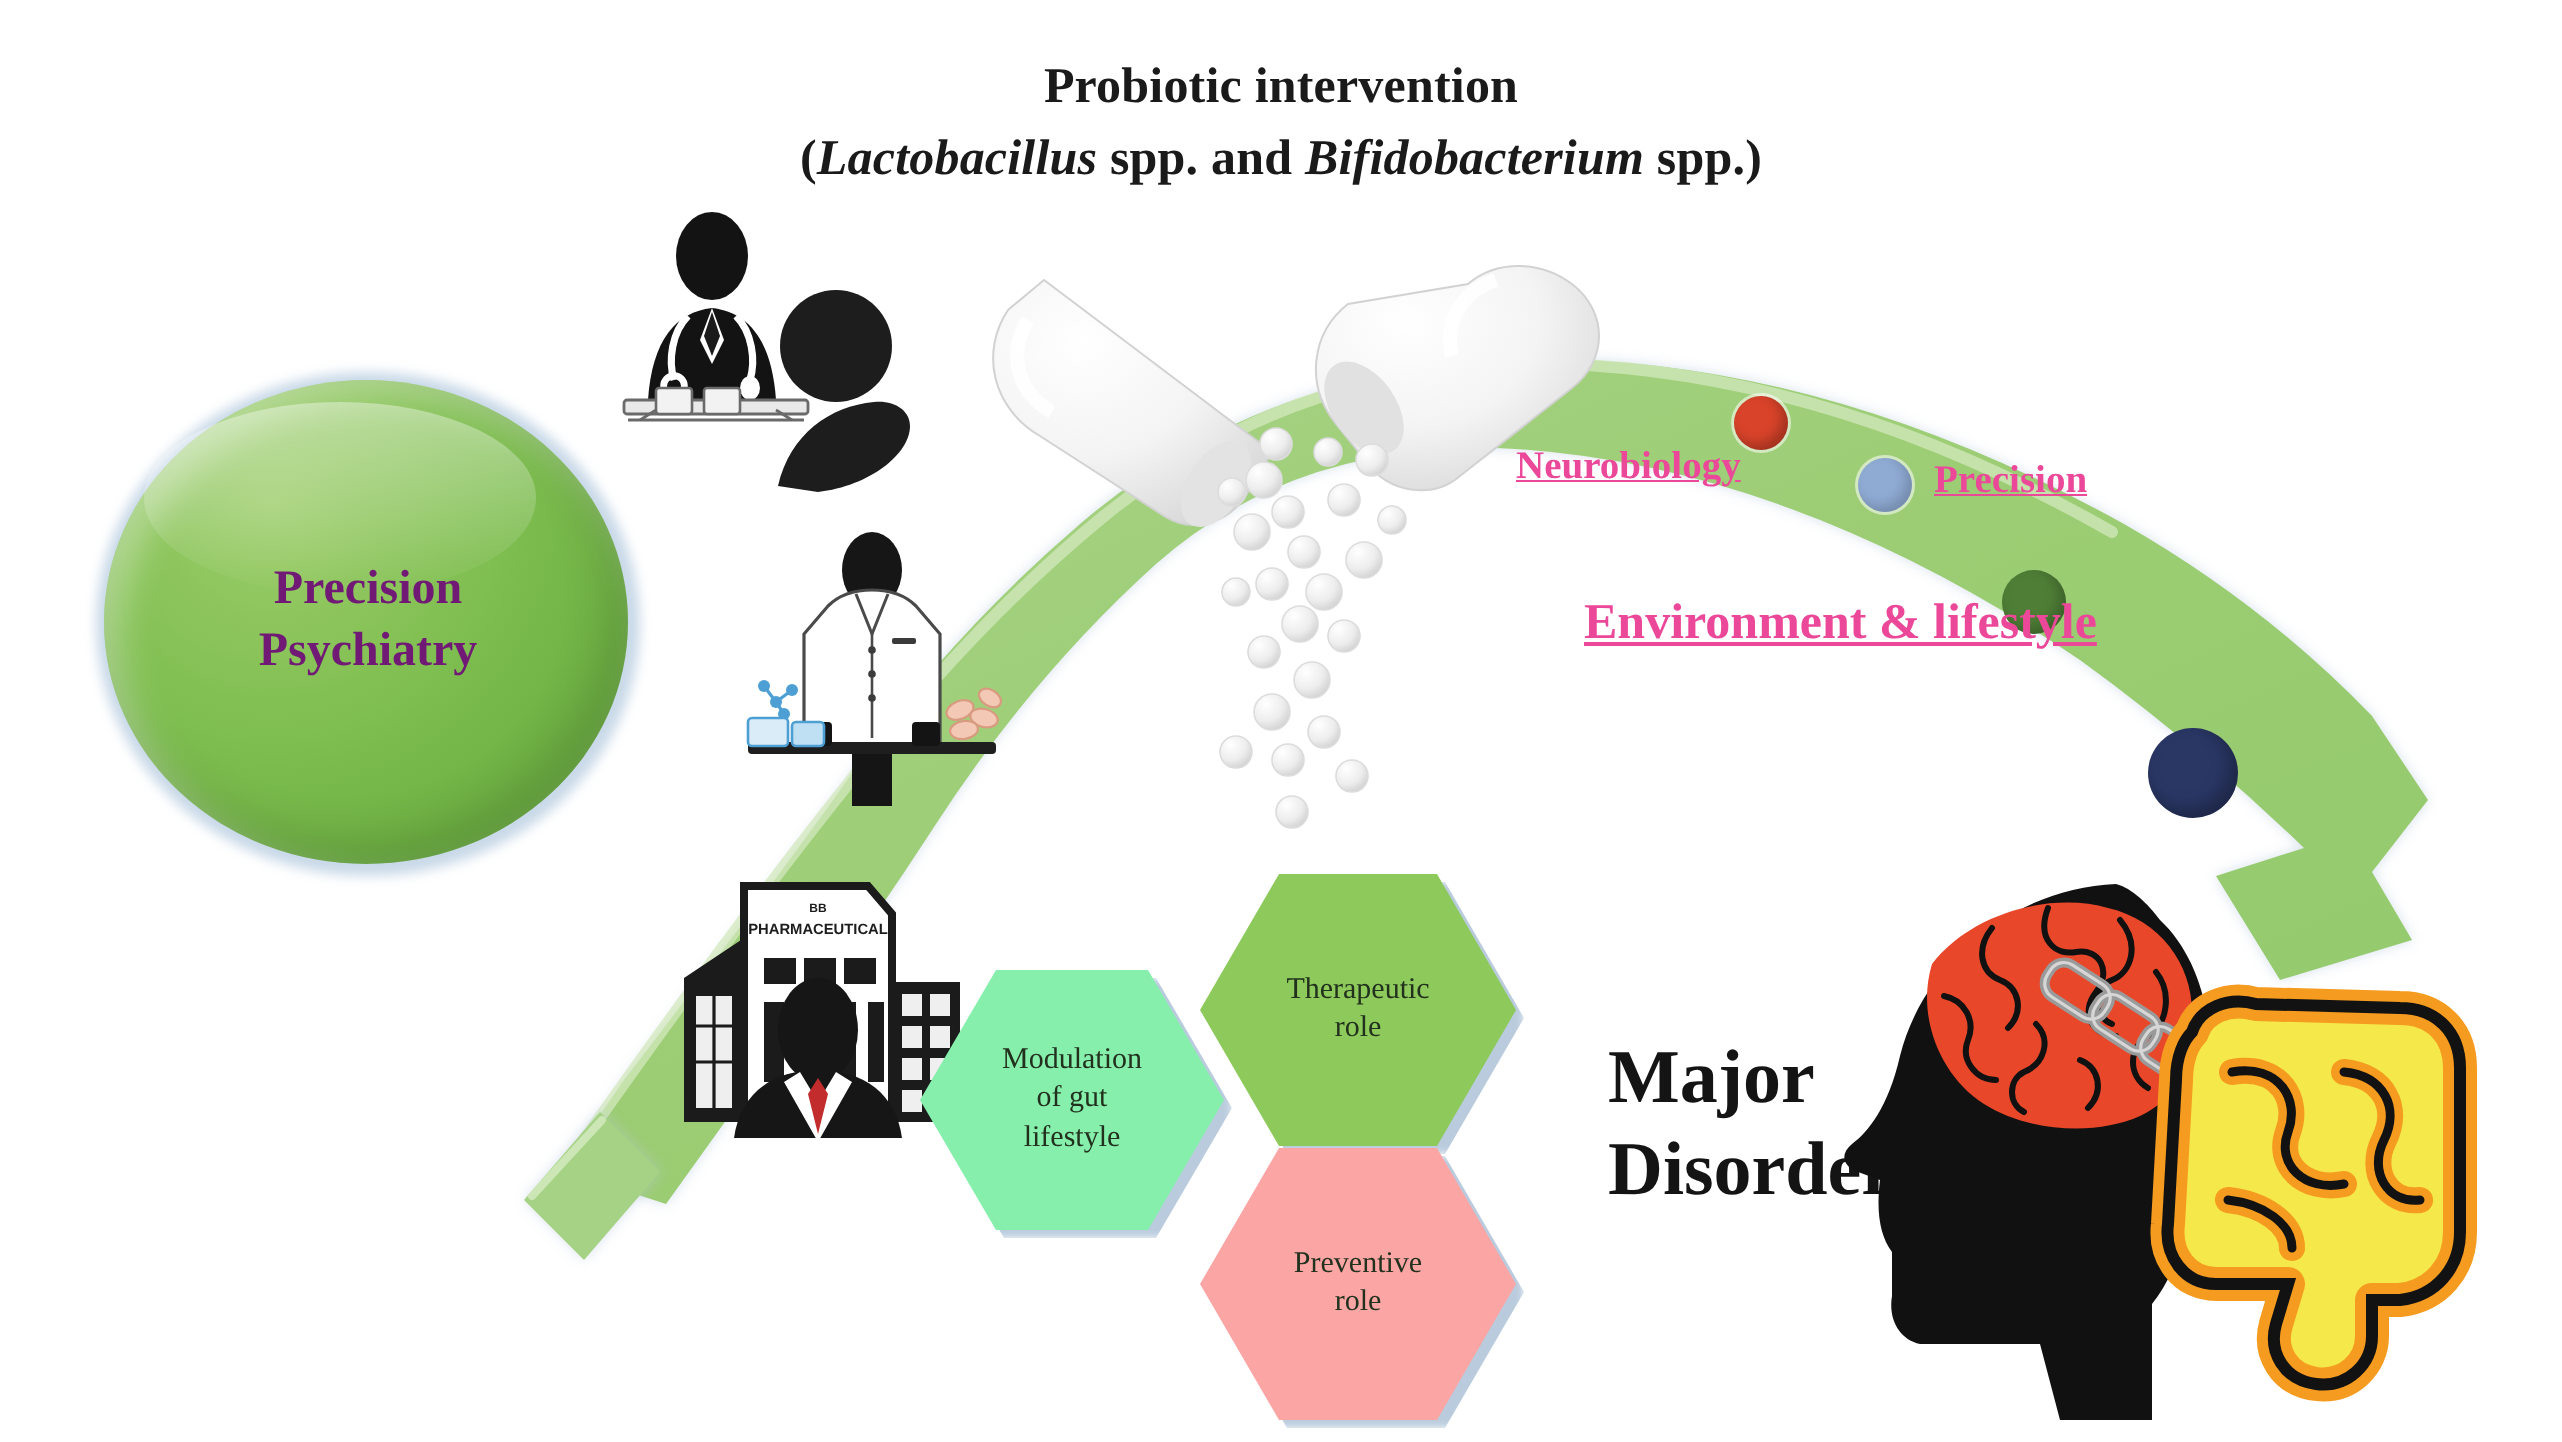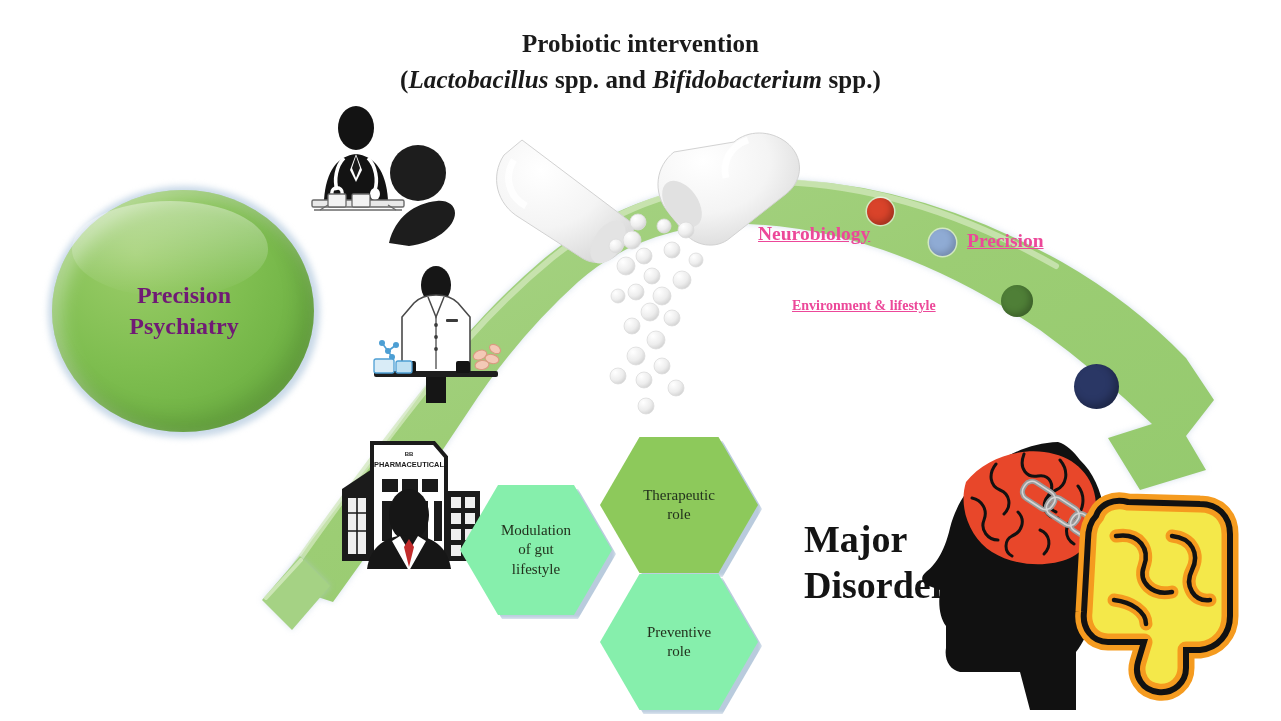--- a/index.html
+++ b/index.html
@@ -232,21 +232,21 @@
     </g>
   </svg>
 
   <div class="abs dot" style="left:867px;top:198px;width:27px;height:27px;background:#d9432a;box-shadow:inset -3px -3px 6px rgba(0,0,0,.25), 0 0 0 1.5px rgba(255,255,255,.55);"></div>
   <div class="abs node-label" style="left:758px;top:223px;font-size:19.5px;">Neurobiology</div>
 
   <div class="abs dot" style="left:929px;top:229px;width:27px;height:27px;background:#8fabd4;box-shadow:inset -3px -3px 6px rgba(0,0,0,.18), 0 0 0 1.5px rgba(255,255,255,.55);"></div>
   <div class="abs node-label" style="left:967px;top:230px;font-size:19.5px;">Precision</div>
 
   <div class="abs dot" style="left:1001px;top:285px;width:32px;height:32px;background:#4f7f37;box-shadow:inset -3px -3px 7px rgba(0,0,0,.25);"></div>
-  <div class="abs node-label" style="left:792px;top:298px;font-size:14px;">Environment &amp; lifestyle</div>
+  <div class="abs node-label" style="left:792px;top:298px;font-size:25px;">Environment &amp; lifestyle</div>
 
   <div class="abs dot" style="left:1074px;top:364px;width:45px;height:45px;background:#2a3765;box-shadow:inset -4px -4px 9px rgba(0,0,0,.3);"></div>
 
   <div class="abs hexshadow" style="left:464px;top:489px;width:152px;height:130px;"></div>
   <div class="abs hex" style="left:460px;top:485px;width:152px;height:130px;background:#86efac;">
     <span>
       <div>Modulation</div>
       <div>of gut</div>
       <div>lifestyle</div>
     </span>
@@ -254,21 +254,21 @@
 
   <div class="abs hexshadow" style="left:604px;top:441px;width:158px;height:136px;"></div>
   <div class="abs hex" style="left:600px;top:437px;width:158px;height:136px;background:#8dc95b;">
     <span>
       <div>Therapeutic</div>
       <div>role</div>
     </span>
   </div>
 
   <div class="abs hexshadow" style="left:604px;top:578px;width:158px;height:136px;"></div>
-  <div class="abs hex" style="left:600px;top:574px;width:158px;height:136px;background:#86efac;">
+  <div class="abs hex" style="left:600px;top:574px;width:158px;height:136px;background:#fca5a5;">
     <span>
       <div>Preventive</div>
       <div>role</div>
     </span>
   </div>
 
   <div class="abs" id="mdd">
     <div>Major</div>
     <div>Disorder</div>
   </div>

